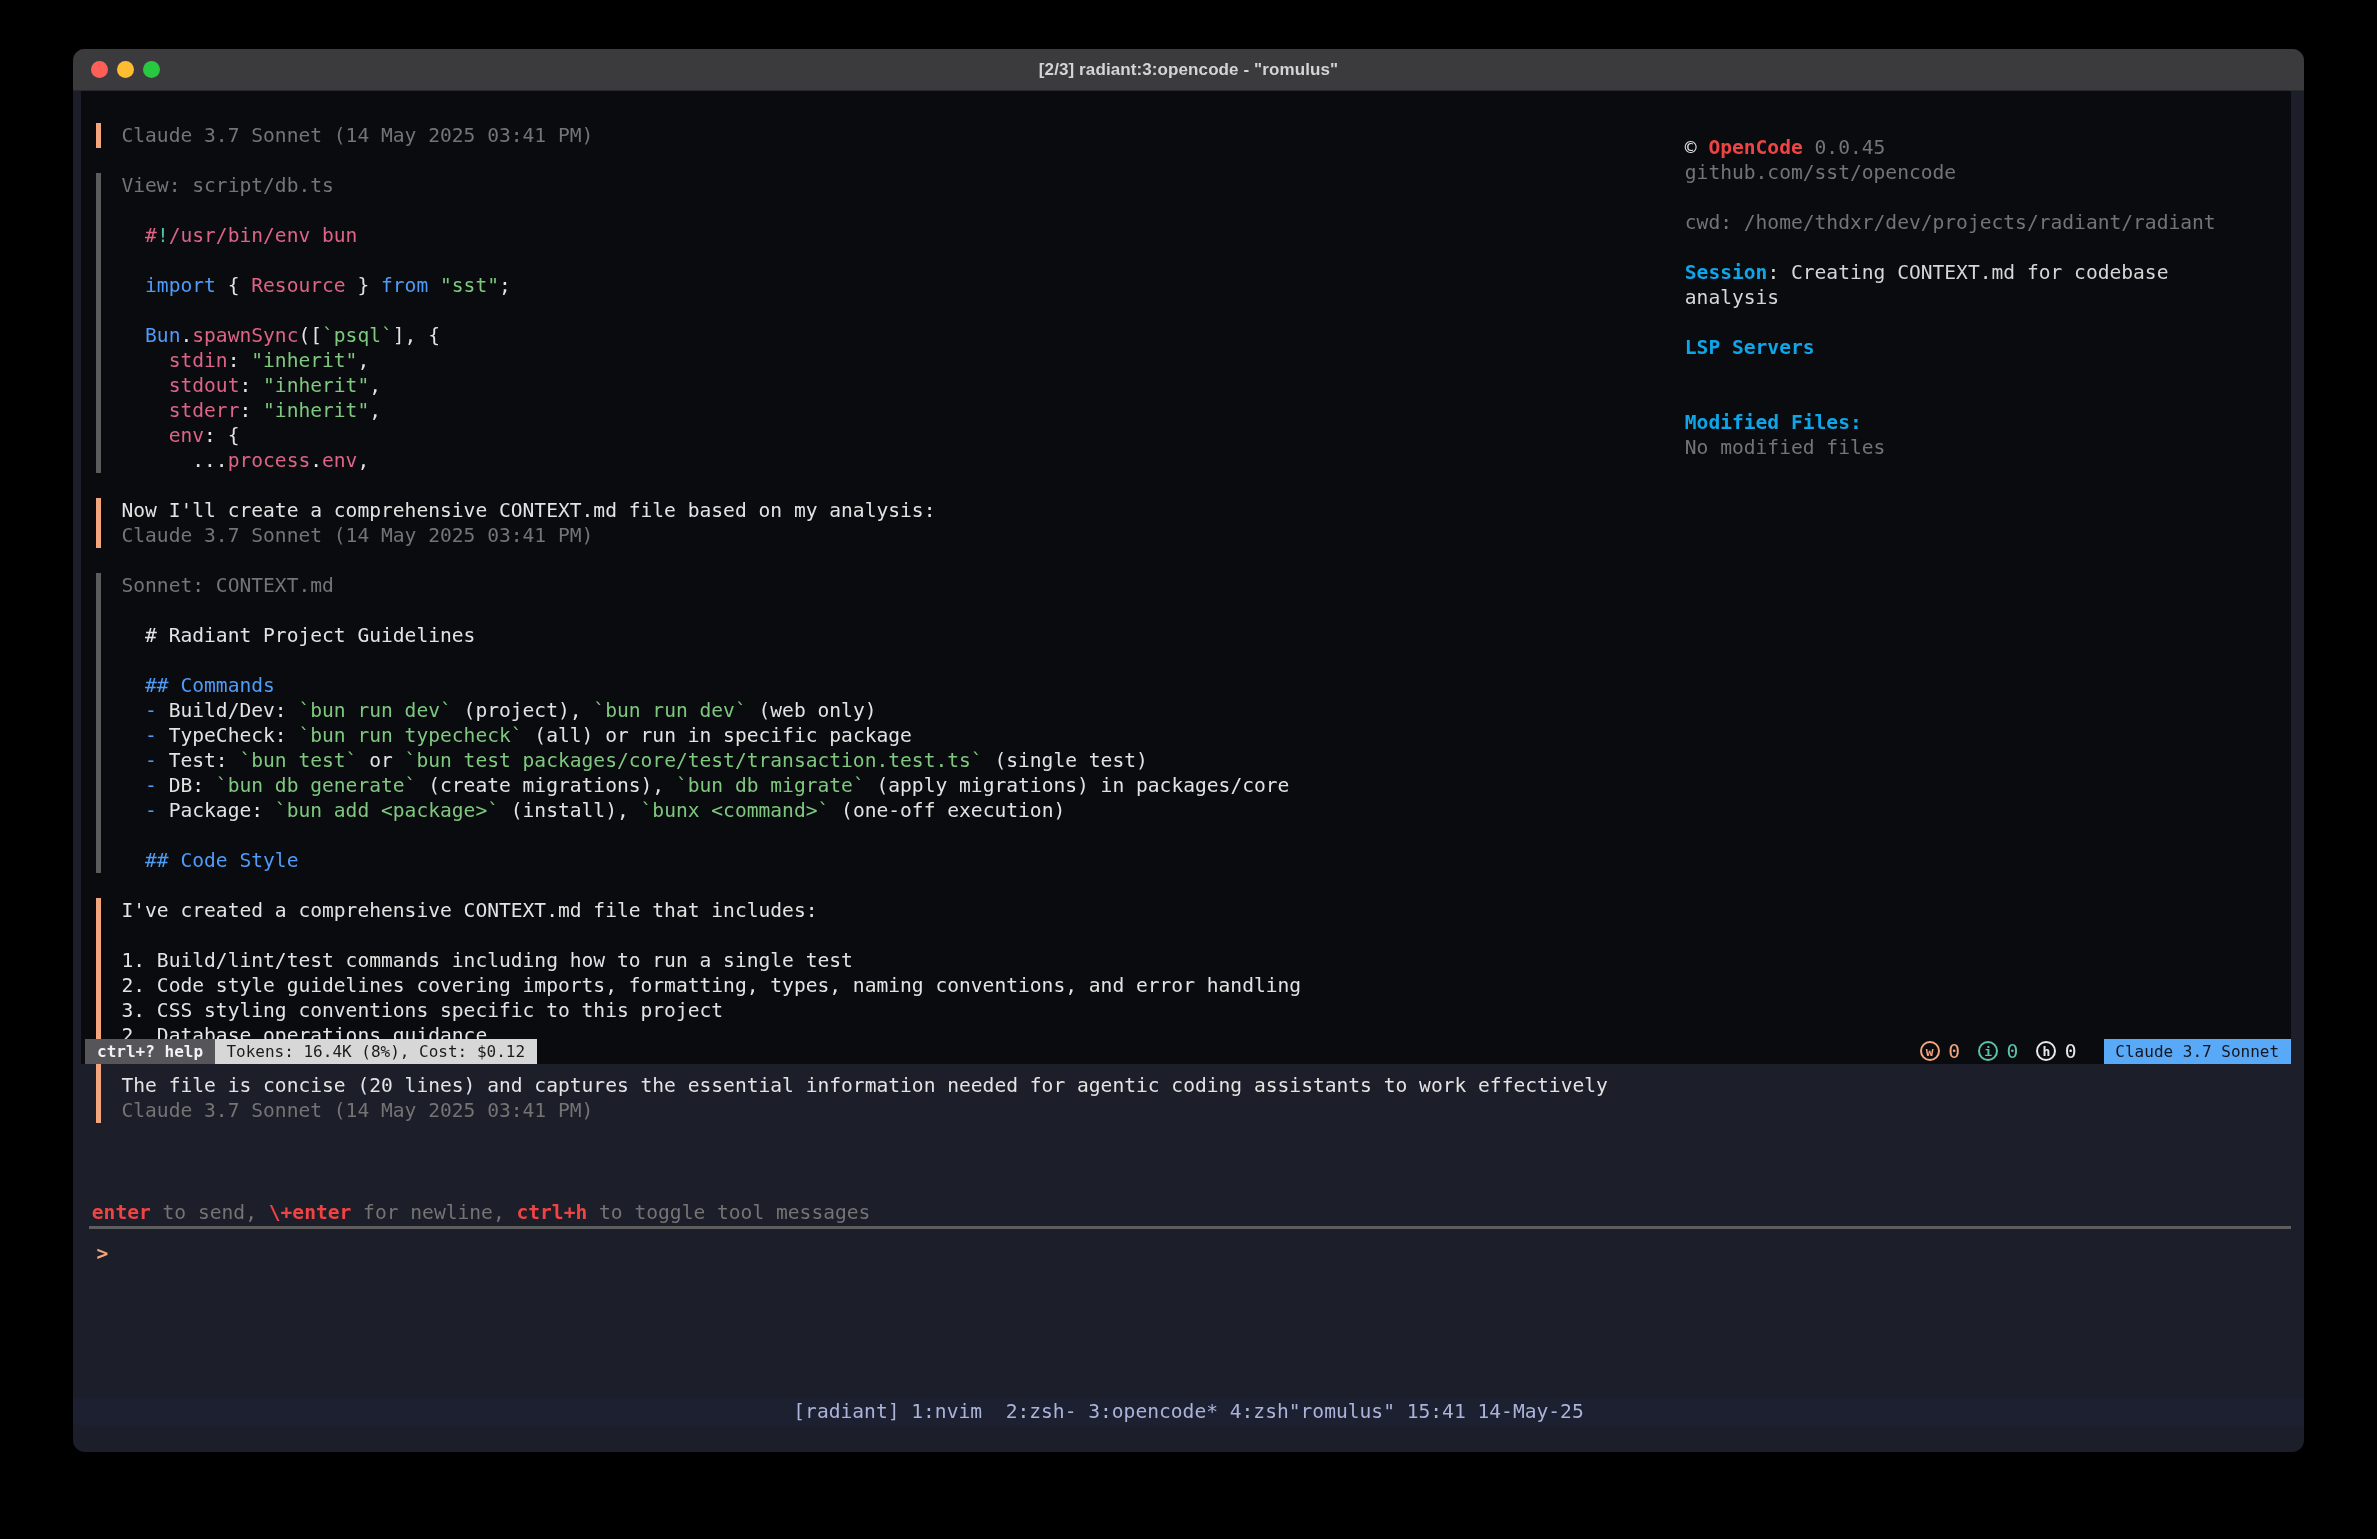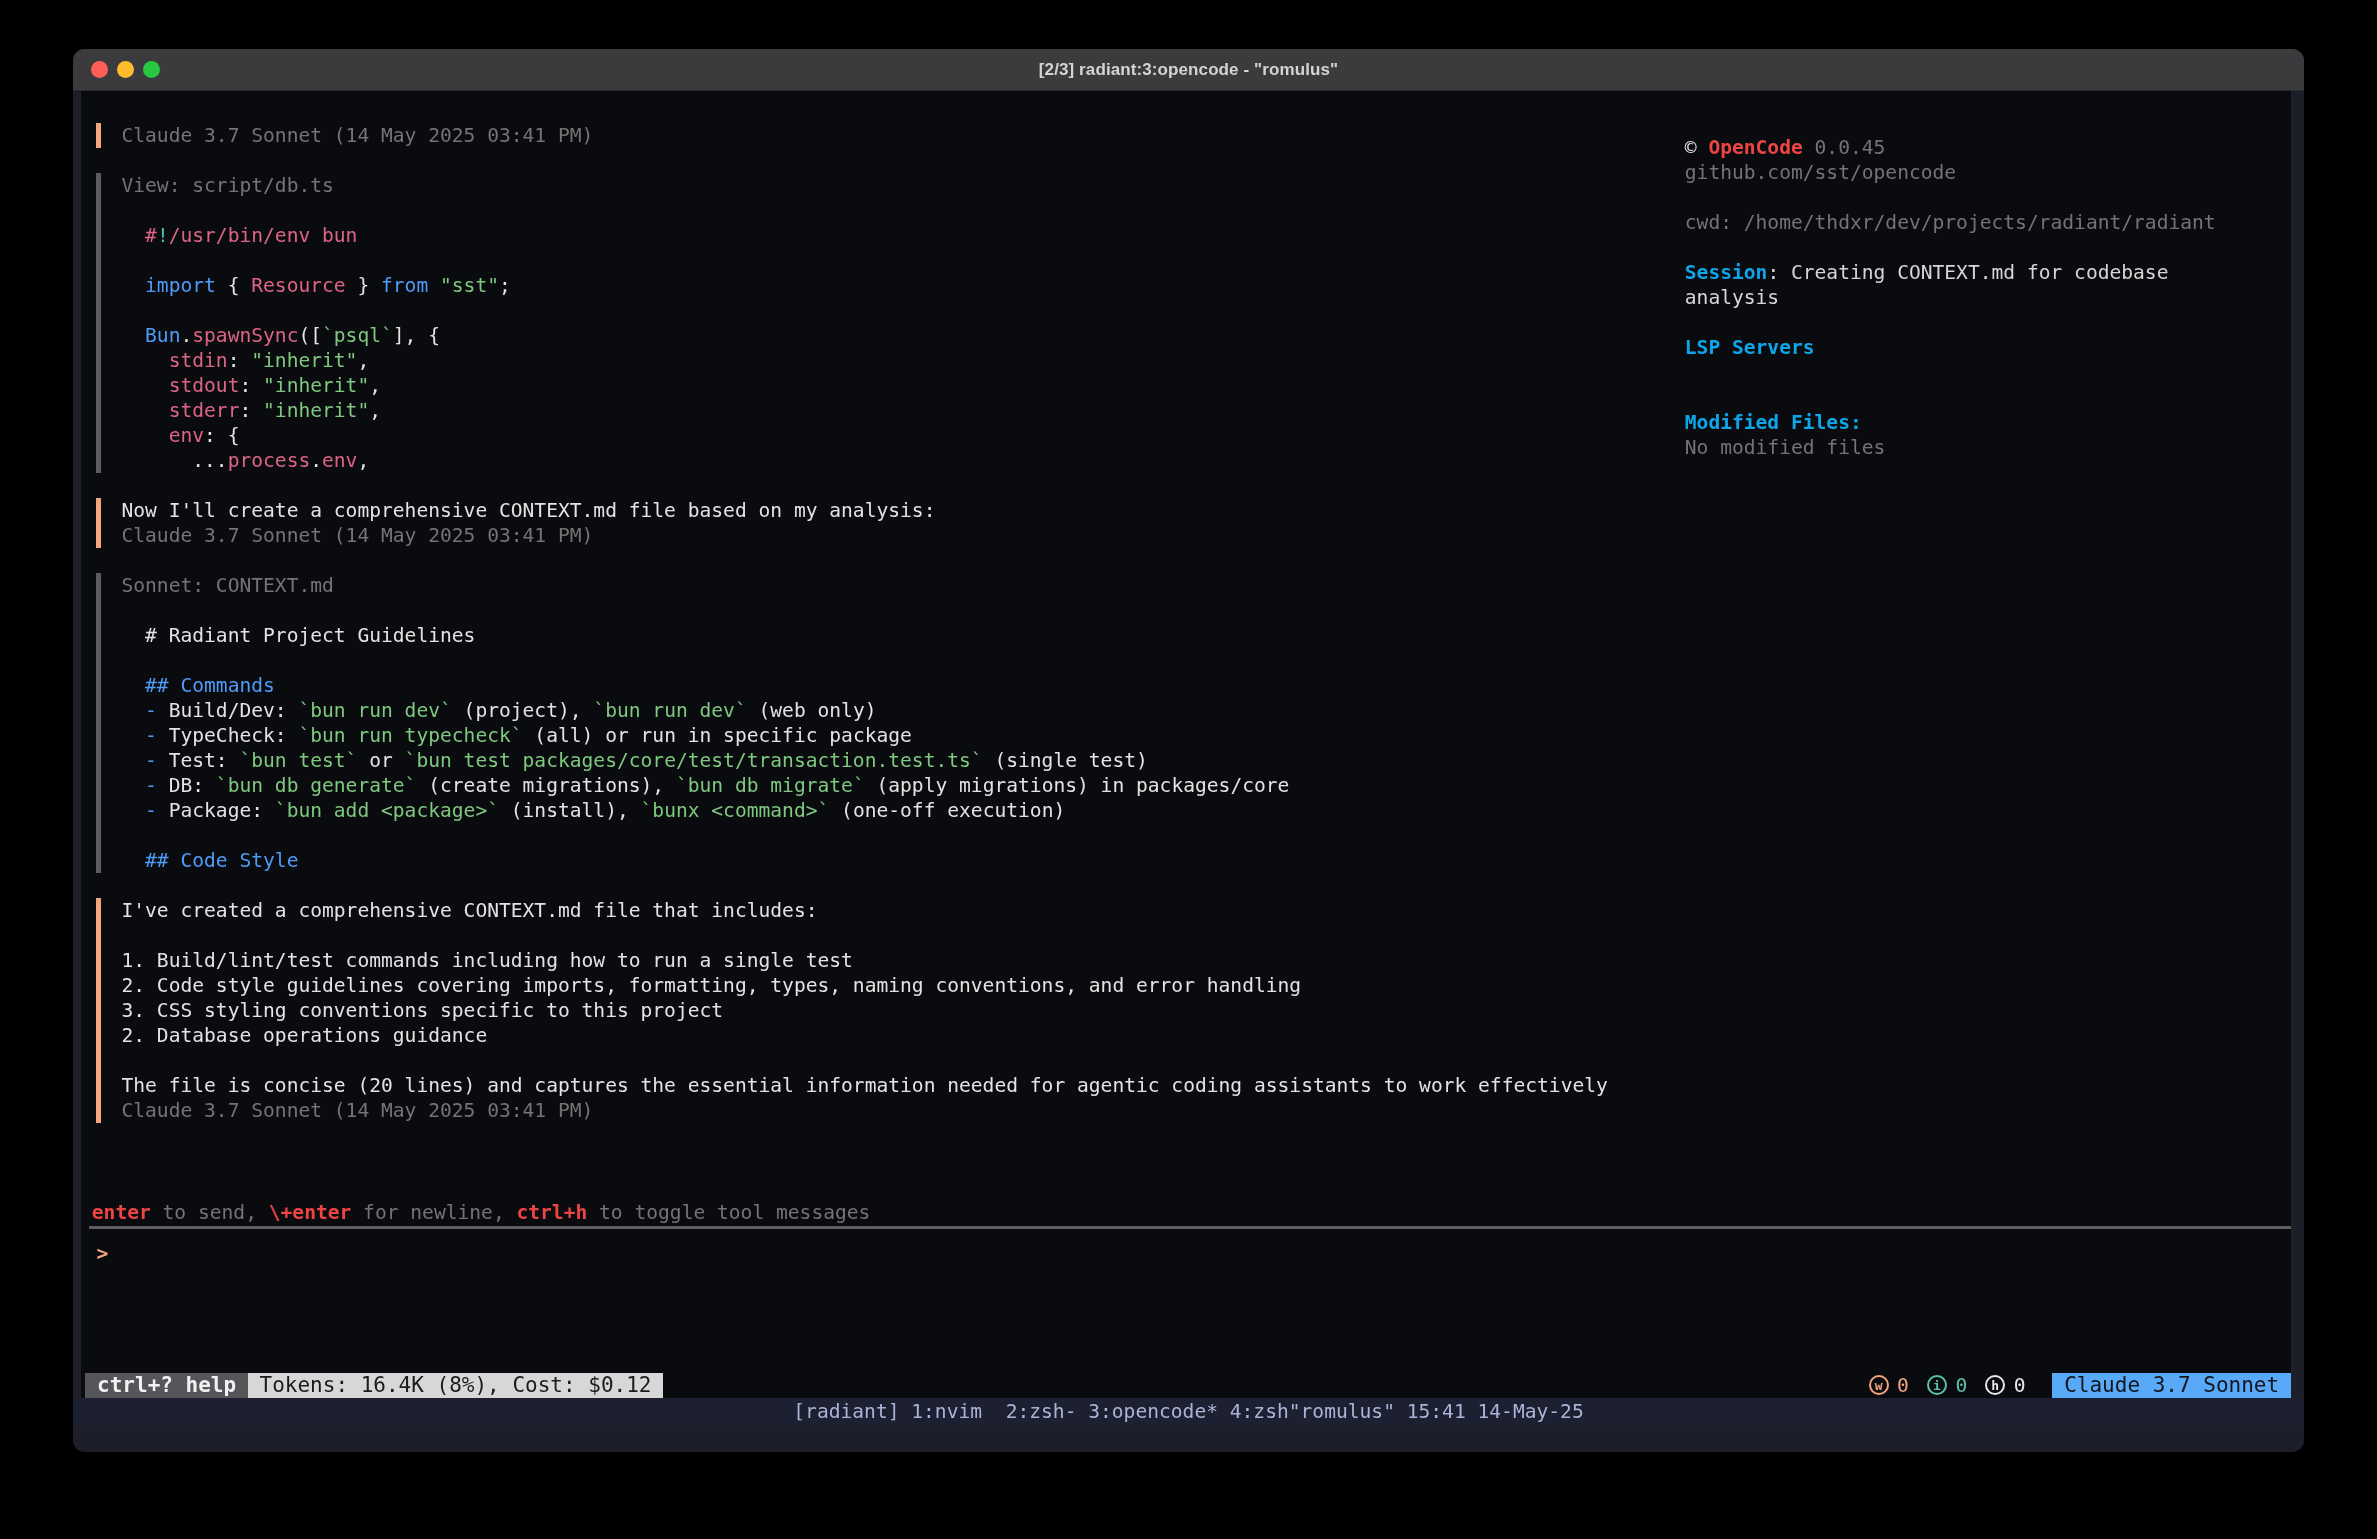--- a/index.html
+++ b/index.html
@@ -23,21 +23,21 @@
   .tl.red    { background:#ff5f57; }
   .tl.yellow { background:#febc2e; }
   .tl.green  { background:#28c840; }
   .title {
     font-family:"Liberation Sans", sans-serif; font-weight:bold;
     font-size:17px; color:#d4d4d6; letter-spacing:0.1px;
   }
 
   
   .tui {
-    position:absolute; left:7.8px; top:42px; width:2210px; height:1307px;
+    position:absolute; left:7.8px; top:42px; width:2210px; height:973px;
     background:#0a0b0e;
   }
   .line { min-height:25px; line-height:25px; white-space:pre; font-size:19.6px; }
   .seg { color:#e3e3e3; }
   .seg.dim    { color:#747474; }
   .seg.fg2    { color:#d6d6d6; }
   .seg.blue   { color:#4f9bf8; }
   .seg.pink   { color:#dd6387; }
   .seg.green  { color:#7ec97f; }
   .seg.teal   { color:#4fc1a8; }
@@ -57,21 +57,21 @@
   .prompt-row { position:absolute; left:15.7px; top:1150px; }
   .prompt-caret { font-size:19.6px; line-height:25px; font-weight:bold; color:#f3a57e; }
 
   
   .status-row {
     position:absolute; left:4.6px; right:0; bottom:0; height:25.4px;
     display:flex; align-items:stretch;
   }
   .badge {
     display:inline-flex; align-items:center; padding:0 11.7px;
-    font-size:21px; white-space:pre;text-align:center;
+    font-size:16px; white-space:pre;text-align:center;
   }
   .badge-help   { background:#56565a; color:#f2f2f2; font-weight:bold; }
   .badge-tokens { background:#d7d7d7; color:#1b1b1b; }
   .badge-model  { background:#58a9f7; color:#15161d; }
   .spacer { flex:1; }
   .diagnostics { display:inline-flex; align-items:center; margin-right:9px; }
   .diag { display:inline-flex; align-items:center; margin-right:18px; font-size:19.6px; }
   .diag .circ {
     width:20px; height:20px; border:2px solid currentColor; border-radius:50%;
     display:inline-flex; align-items:center; justify-content:center;

